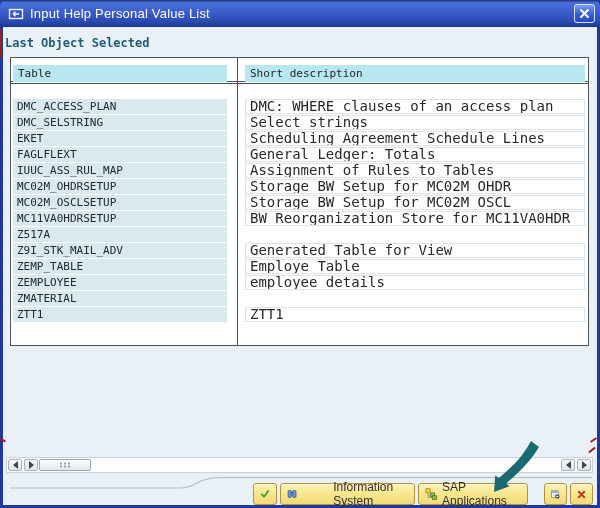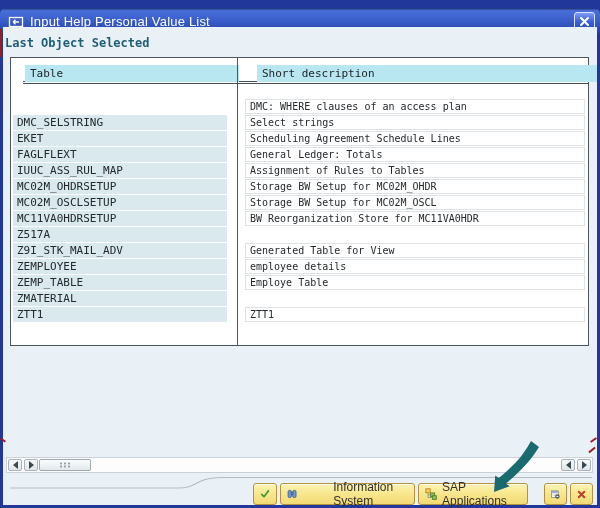--- a/index.html
+++ b/index.html
@@ -4,21 +4,21 @@
 <style>
   * { box-sizing: border-box; margin: 0; padding: 0; }
   body { width: 600px; height: 508px; font-family: "Liberation Sans", sans-serif; }
 
   #window {
     position: relative; width: 600px; height: 508px;
     background: #22379a; overflow: hidden;
   }
   
   .titlebar {
-    position: absolute; left: 0; top: 8px; width: 600px; height: 27px;
+    position: absolute; left: 0; top: 0; width: 600px; height: 27px;
     background: linear-gradient(180deg, #1d2f72 0%, #4a6fd9 10%, #3a5ecb 45%, #2a49ae 82%, #1c3690 100%);
     border-radius: 6px 6px 0 0;
     display: flex; align-items: center; padding: 0 6px;
   }
   .titlebar .ticon { width: 16px; height: 14px; margin: 0 6px 0 2px; flex: 0 0 auto; }
   .titlebar .ttext { color: #fff; font-size: 13px; letter-spacing: .2px; }
   .closebtn {
     position: absolute; right: 5px; top: 4px; width: 21px; height: 19px;
     border: 1px solid #d9e2fa; border-radius: 3px;
     background: linear-gradient(180deg, #7d9cf2 0%, #3c62d6 50%, #2547b4 100%);
@@ -31,40 +31,40 @@
     position: absolute; left: 5px; top: 36px;
     font-family: "DejaVu Sans Mono", monospace; font-size: 12px; font-weight: bold;
     color: #1e5d76;
   }
   
   .tframe {
     position: absolute; left: 10px; top: 57px; width: 579px; height: 289px;
     border: 1px solid #4c565e; background: #fff;
   }
   .tdivider { position: absolute; left: 226px; top: 0; bottom: 0; width: 1px; background: #4c565e; }
-  .thead { position: absolute; left: 12px; top: 0; right: 0; height: 26px; border-bottom: 3px double #454f57; }
+  .thead { position: absolute; left: 0; top: 0; right: 0; height: 26px; border-bottom: 3px double #454f57; }
   .th-cell {
     position: absolute; top: 7px; height: 17px; background: #b9e7f1;
     font-family: "DejaVu Sans Mono", monospace; font-size: 11px; color: #20262a;
     line-height: 17px; padding-left: 5px;
   }
   .th-table { left: 2px; width: 214px; }
   .th-desc  { left: 234px; width: 340px; }
   .tbody { position: absolute; left: 0; top: 34px; right: 0; bottom: 0; padding-top: 7px; }
   .trow { position: relative; height: 16px; }
   .cell-table {
     position: absolute; left: 2px; top: 0; width: 214px; height: 15px;
     background: #d9e9ed; font-family: "DejaVu Sans Mono", monospace;
     font-size: 11px; color: #23292d; line-height: 15px; padding-left: 4px;
     white-space: nowrap; overflow: hidden; cursor: pointer;
   }
   .cell-desc {
     position: absolute; left: 234px; top: 0; width: 340px; height: 15px;
     background: #fff; border: 1px solid #dde2e5;
-    font-family: "DejaVu Sans Mono", monospace; font-size: 10px; color: #23292d;
+    font-family: "DejaVu Sans Mono", monospace; font-size: 14px; color: #23292d;
     line-height: 13px; padding-left: 4px; white-space: nowrap; overflow: hidden;
   }
   .cell-desc:empty { border-color: transparent; }
   
   .hscroll {
     position: absolute; left: 6px; top: 457px; width: 587px; height: 16px;
     background: #fdfdfd; border: 1px solid #cbd1d6;
   }
   .sb-btn {
     position: absolute; top: 1px; width: 14px; height: 12px;
@@ -133,20 +133,21 @@
 
   <div class="tframe">
     <div class="thead">
       <div class="th-cell th-table">Table</div>
       <div class="th-cell th-desc">Short description</div>
     </div>
     <div class="tdivider"></div>
     <div class="tbody">
 
         <div class="trow">
+          <div class="cell-table">DMC_ACCESS_PLAN</div>
           <div class="cell-desc">DMC: WHERE clauses of an access plan</div>
         </div>
 
         <div class="trow">
           <div class="cell-table">DMC_SELSTRING</div>
           <div class="cell-desc">Select strings</div>
         </div>
 
         <div class="trow">
           <div class="cell-table">EKET</div>
@@ -183,27 +184,27 @@
           <div class="cell-table">Z517A</div>
           <div class="cell-desc"></div>
         </div>
 
         <div class="trow">
           <div class="cell-table">Z9I_STK_MAIL_ADV</div>
           <div class="cell-desc">Generated Table for View</div>
         </div>
 
         <div class="trow">
+          <div class="cell-table">ZEMP_TABLE</div>
+          <div class="cell-desc">Employe Table</div>
+        </div>
+
+        <div class="trow">
           <div class="cell-table">ZEMPLOYEE</div>
           <div class="cell-desc">employee details</div>
-        </div>
-
-        <div class="trow">
-          <div class="cell-table">ZEMP_TABLE</div>
-          <div class="cell-desc">Employe Table</div>
         </div>
 
         <div class="trow">
           <div class="cell-table">ZMATERIAL</div>
         </div>
 
         <div class="trow">
           <div class="cell-table">ZTT1</div>
           <div class="cell-desc">ZTT1</div>
         </div>

